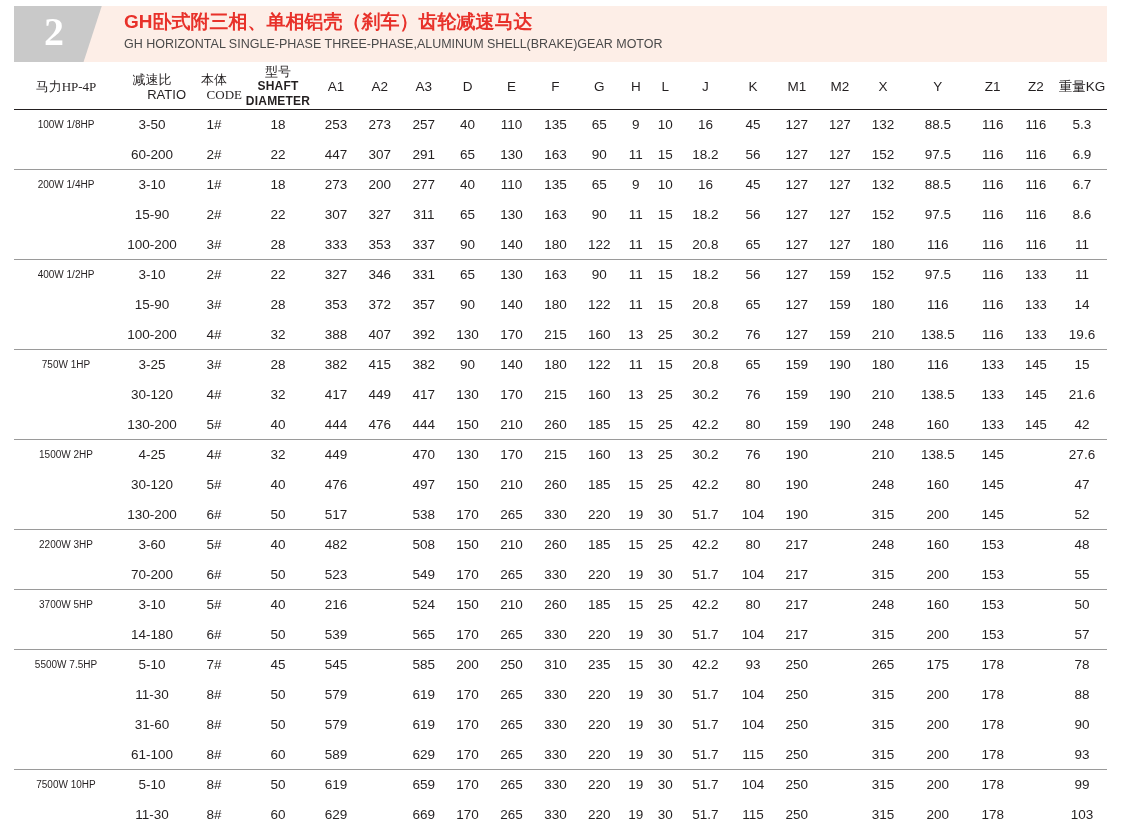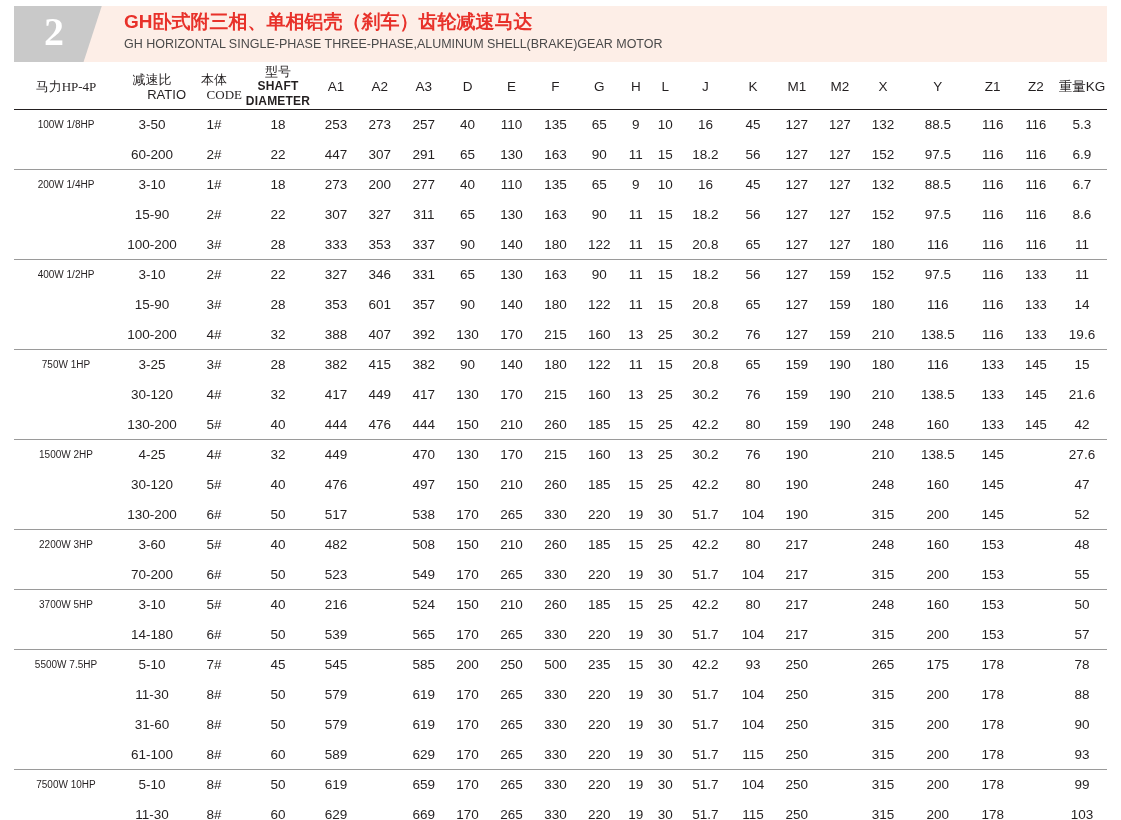--- a/index.html
+++ b/index.html
@@ -344,21 +344,21 @@
           <td>116</td>
           <td class="up">133</td>
           <td class="weight">11</td>
         </tr>
         <tr>
           <td class="hp"></td>
           <td class="ratio">15-90</td>
           <td class="code">3#</td>
           <td class="shaft">28</td>
           <td>353</td>
-          <td>601</td>
+          <td>372</td>
           <td>357</td>
           <td>90</td>
           <td>140</td>
           <td>180</td>
           <td>122</td>
           <td>11</td>
           <td>15</td>
           <td>20.8</td>
           <td>65</td>
           <td>127</td>
@@ -636,21 +636,21 @@
         <tr class="group-start">
           <td class="hp">5500W 7.5HP</td>
           <td class="ratio">5-10</td>
           <td class="code">7#</td>
           <td class="shaft">45</td>
           <td>545</td>
           <td></td>
           <td>585</td>
           <td>200</td>
           <td>250</td>
-          <td>500</td>
+          <td>310</td>
           <td>235</td>
           <td>15</td>
           <td>30</td>
           <td>42.2</td>
           <td>93</td>
           <td>250</td>
           <td></td>
           <td>265</td>
           <td>175</td>
           <td>178</td>

